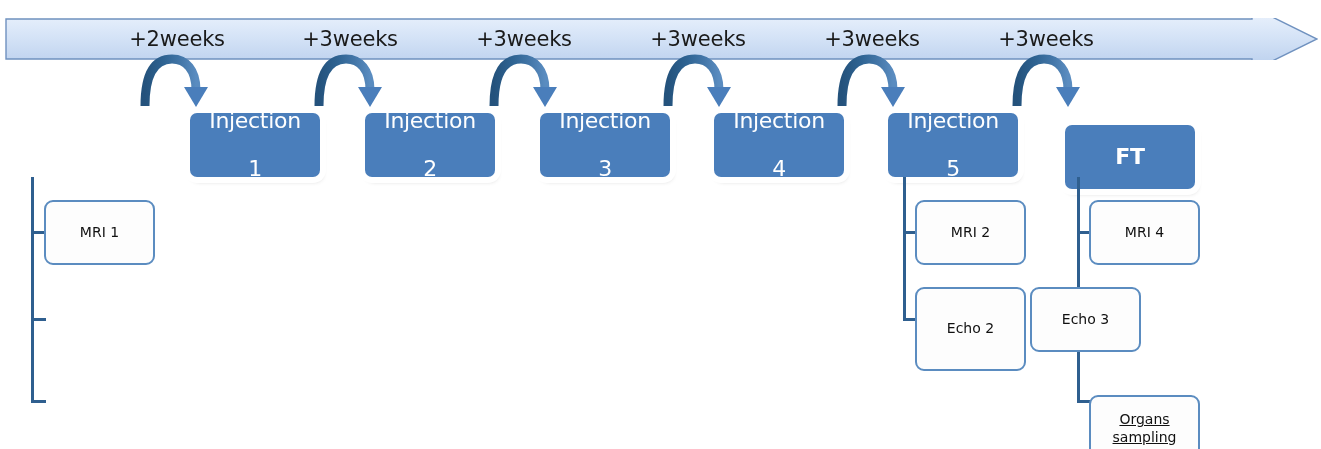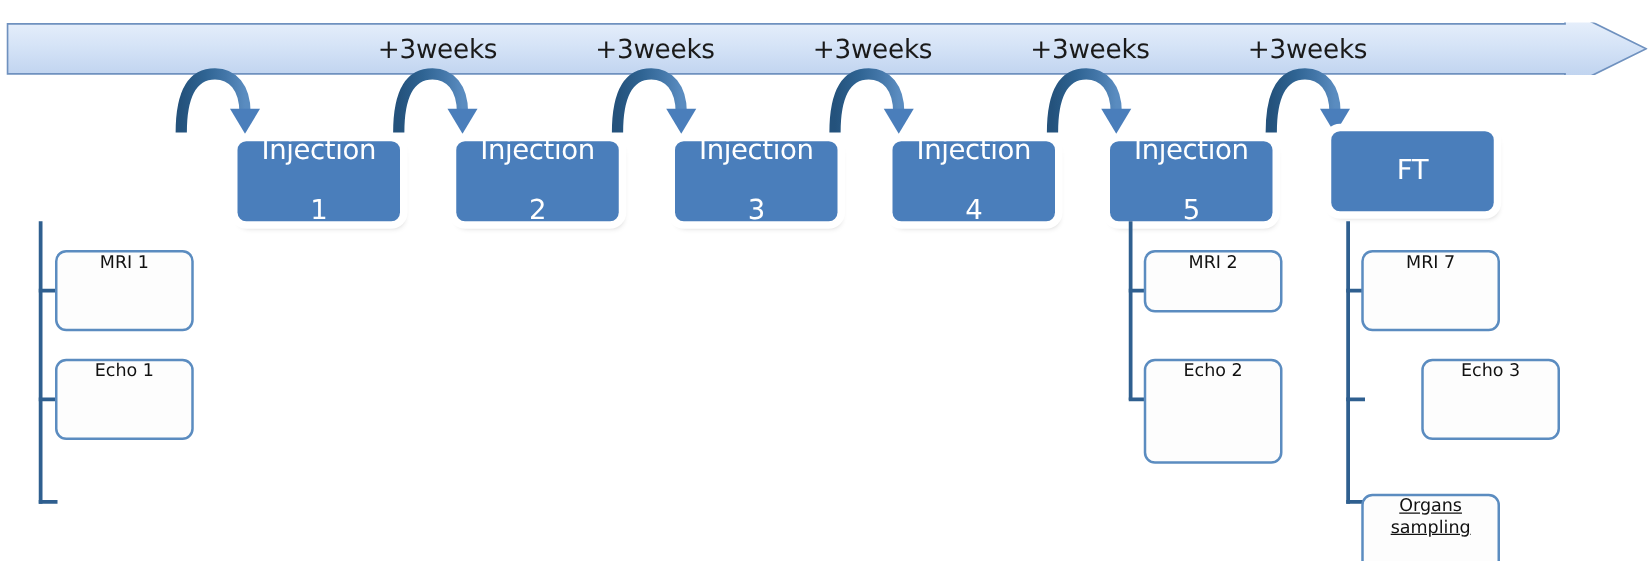--- a/index.html
+++ b/index.html
@@ -69,20 +69,21 @@
   .mbox span { display: block; width: 100%; }
 
   
   .sbox {
     position: absolute;
     width: 111px;
     background: #fdfdfd;
     border: 2px solid #5b8cc0;
     border-radius: 9px;
     display: flex;
+    align-items: center;
     justify-content: center;
     text-align: center;
     font-size: 14px;
     line-height: 1.22;
     color: #111111;
     box-sizing: border-box;
   }
 
   
   .vline {
@@ -117,20 +118,21 @@
           <stop offset="0%" stop-color="#eef4fd"></stop>
           <stop offset="45%" stop-color="#d6e4f7"></stop>
           <stop offset="100%" stop-color="#b7cdec"></stop>
         </linearGradient>
       </defs>
       <path d="M1,1 L1247,1 L1247,-11 L1312,21 L1247,53 L1247,41 L1,41 Z" fill="url(#bannerGrad)" stroke="#6f91bf" stroke-width="1.4"></path>
     </svg>
   </div>
 
   <div class="banner-labels">
+    <div class="tl-label" style="left:97px;width:160px;">+2weeks</div>
     <div class="tl-label" style="left:270px;width:160px;">+3weeks</div>
     <div class="tl-label" style="left:444px;width:160px;">+3weeks</div>
     <div class="tl-label" style="left:618px;width:160px;">+3weeks</div>
     <div class="tl-label" style="left:792px;width:160px;">+3weeks</div>
     <div class="tl-label" style="left:966px;width:160px;">+3weeks</div>
   </div>
 
   <div class="curve" style="left:143px;">
 <svg width="62" height="54" viewBox="0 0 62 54">
   <defs>
@@ -224,58 +226,55 @@
   </div>
   <div class="mbox" style="left:540px;top:113px;">
     <span><span>Injection</span><br><span>3</span></span>
   </div>
   <div class="mbox" style="left:714px;top:113px;">
     <span><span>Injection</span><br><span>4</span></span>
   </div>
   <div class="mbox" style="left:888px;top:113px;">
     <span><span>Injection</span><br><span>5</span></span>
   </div>
-  <div class="mbox" style="left:1065px;top:105px;">
+  <div class="mbox" style="left:1065px;top:125px;font-weight:bold;">
     <span>
         <span>FT</span>
       </span>
   </div>
 
   <div class="vline" style="left:31px;top:177px;height:226px;"></div>
   <div class="hline" style="left:31px;top:231px;width:15px;"></div>
   <div class="hline" style="left:31px;top:318px;width:15px;"></div>
   <div class="hline" style="left:31px;top:400px;width:15px;"></div>
 
   <div class="sbox" style="left:44px;top:200px;height:65px;">
     <span>MRI 1</span>
   </div>
-  <div class="sbox" style="left:44px;top:287px;height:65px;">
-    <span>Echo 1</span>
-  </div>
 
   <div class="vline" style="left:903px;top:177px;height:143px;"></div>
   <div class="hline" style="left:903px;top:231px;width:15px;"></div>
   <div class="hline" style="left:903px;top:318px;width:15px;"></div>
 
-  <div class="sbox" style="left:915px;top:200px;height:50px;">
+  <div class="sbox" style="left:915px;top:200px;height:65px;">
     <span>MRI 2</span>
   </div>
   <div class="sbox" style="left:915px;top:287px;height:84px;">
     <span>Echo 2</span>
   </div>
 
   <div class="vline" style="left:1077px;top:177px;height:226px;"></div>
   <div class="hline" style="left:1077px;top:231px;width:15px;"></div>
   <div class="hline" style="left:1077px;top:318px;width:15px;"></div>
   <div class="hline" style="left:1077px;top:400px;width:15px;"></div>
 
   <div class="sbox" style="left:1089px;top:200px;height:65px;">
-    <span>MRI 7</span>
-  </div>
-  <div class="sbox" style="left:1137px;top:287px;height:65px;">
+    <span>MRI 4</span>
+  </div>
+  <div class="sbox" style="left:1030px;top:287px;height:65px;">
     <span>Echo 3</span>
   </div>
   <div class="sbox" style="left:1089px;top:395px;height:67px;text-decoration:underline;">
     <span style="white-space:pre-line;">Organs
 sampling</span>
   </div>
 
 </div>
 
 </body></html>

